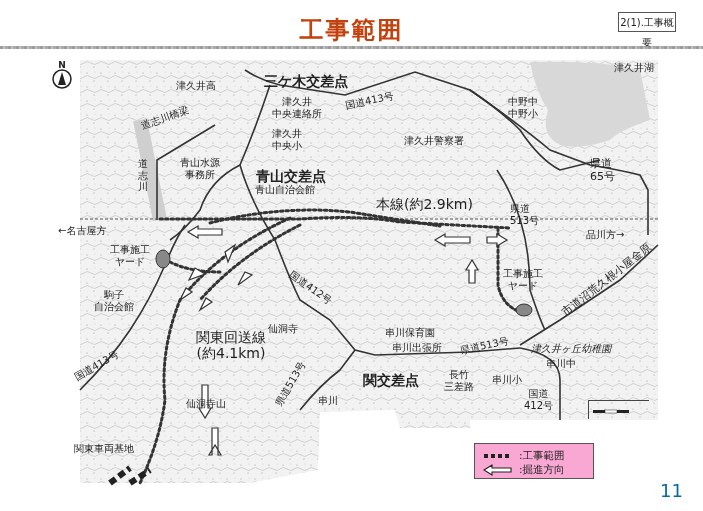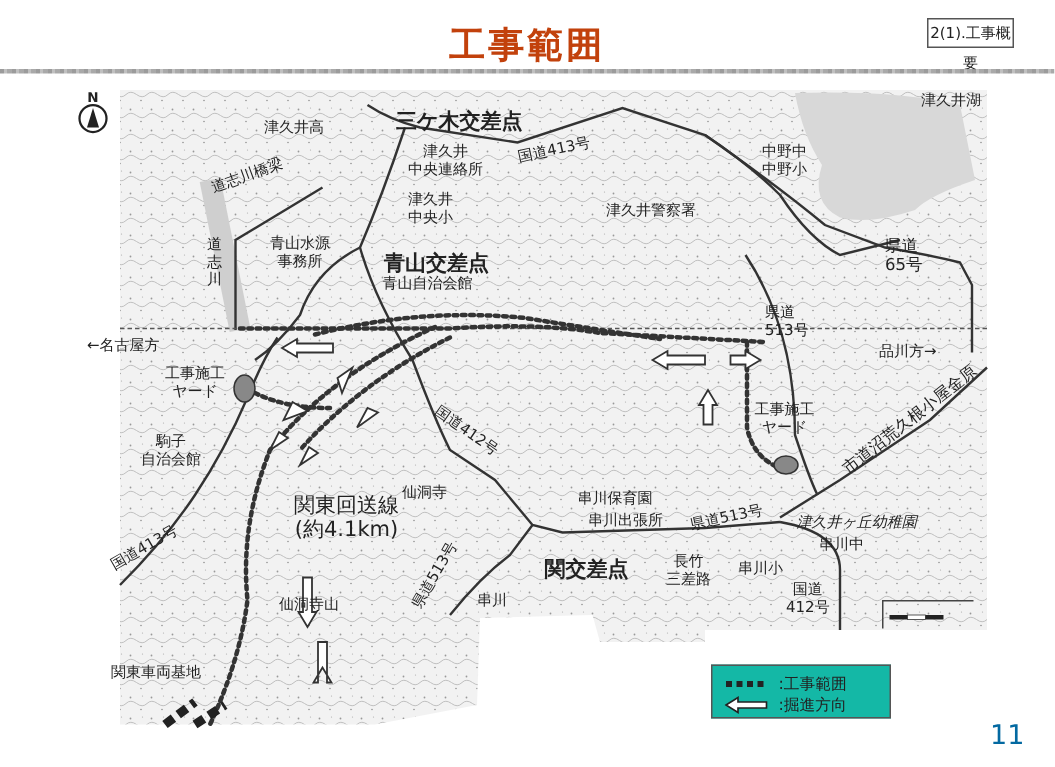--- a/index.html
+++ b/index.html
@@ -6,21 +6,21 @@
   body{width:703px;height:511px;position:relative;overflow:hidden;font-family:"DejaVu Sans",sans-serif;color:#222;}
   .title{position:absolute;left:0;width:703px;top:14px;text-align:center;font-size:24px;font-weight:bold;letter-spacing:2px;color:#c2410c;}
   .section-badge{position:absolute;left:618px;top:12px;width:58px;height:20px;border:1px solid #555;font-size:10px;line-height:20px;text-align:center;color:#222;box-sizing:border-box;}
   .hr{position:absolute;left:0;top:46px;width:703px;height:3px;background:repeating-linear-gradient(90deg,#8a8a8a 0 3px,#b5b5b5 3px 5px,#9a9a9a 5px 8px);opacity:.85;}
   .north{position:absolute;left:50px;top:60px;width:24px;height:30px;}
   .map{position:absolute;left:0;top:0;width:703px;height:511px;}
   .lbl{position:absolute;font-size:10px;color:#222;white-space:nowrap;line-height:1.15;}
   .lbl.b{font-weight:bold;font-size:14px;}
   .lbl.big{font-size:14px;}
   .lbl.c{text-align:center;}
-  .legend{position:absolute;left:474px;top:443px;width:120px;height:36px;border:1px solid #555;background:#14b8a6;box-sizing:border-box;font-size:10.5px;}
+  .legend{position:absolute;left:474px;top:443px;width:120px;height:36px;border:1px solid #555;background:#f9a8d4;box-sizing:border-box;font-size:10.5px;}
   .legend .row{position:absolute;left:8px;display:flex;align-items:center;}
   .page-num{position:absolute;left:660px;top:480px;font-size:18px;color:#0369a1;font-family:"DejaVu Sans",sans-serif;}
   .scale{position:absolute;left:588px;top:400px;width:60px;height:18px;border-left:1px solid #444;border-top:1px solid #444;}
 </style>
 </head>
 <body>
 
 <div class="title">工事範囲</div>
 <div class="section-badge">2(1).工事概要</div>
 <div class="hr"></div>
@@ -103,20 +103,21 @@
   <div class="lbl c" style="left:272px;top:96px;"><span>津久井</span><br><span>中央連絡所</span></div>
   <div class="lbl" style="left:508px;top:96px;"><span>中野中</span><br><span>中野小</span></div>
   <div class="lbl" style="left:140px;top:112px;transform:rotate(-20deg);">道志川橋梁</div>
   <div class="lbl c" style="left:272px;top:128px;"><span>津久井</span><br><span>中央小</span></div>
   <div class="lbl" style="left:404px;top:135px;">津久井警察署</div>
   <div class="lbl" style="left:138px;top:158px;"><span>道</span><br><span>志</span><br><span>川</span></div>
   <div class="lbl c" style="left:180px;top:157px;"><span>青山水源</span><br><span>事務所</span></div>
   <div class="lbl b" style="left:256px;top:168px;">青山交差点</div>
   <div class="lbl" style="left:255px;top:184px;">青山自治会館</div>
   <div class="lbl big" style="left:590px;top:158px;font-size:11px;"><span>県道</span><br><span>65号</span></div>
+  <div class="lbl big" style="left:376px;top:196px;">本線(約2.9km)</div>
   <div class="lbl" style="left:58px;top:225px;">←名古屋方</div>
   <div class="lbl" style="left:510px;top:203px;"><span>県道</span><br><span>513号</span></div>
   <div class="lbl" style="left:586px;top:229px;">品川方→</div>
   <div class="lbl c" style="left:110px;top:244px;"><span>工事施工</span><br><span>ヤード</span></div>
   <div class="lbl c" style="left:503px;top:268px;"><span>工事施工</span><br><span>ヤード</span></div>
   <div class="lbl" style="left:286px;top:282px;transform:rotate(35deg);">国道412号</div>
   <div class="lbl" style="left:552px;top:274px;transform:rotate(-38deg);font-size:11px;">市道沼荒久根小屋金原</div>
   <div class="lbl c" style="left:94px;top:289px;"><span>駒子</span><br><span>自治会館</span></div>
   <div class="lbl" style="left:268px;top:323px;">仙洞寺</div>
   <div class="lbl big c" style="left:196px;top:329px;"><span>関東回送線</span><br><span>(約4.1km)</span></div>

